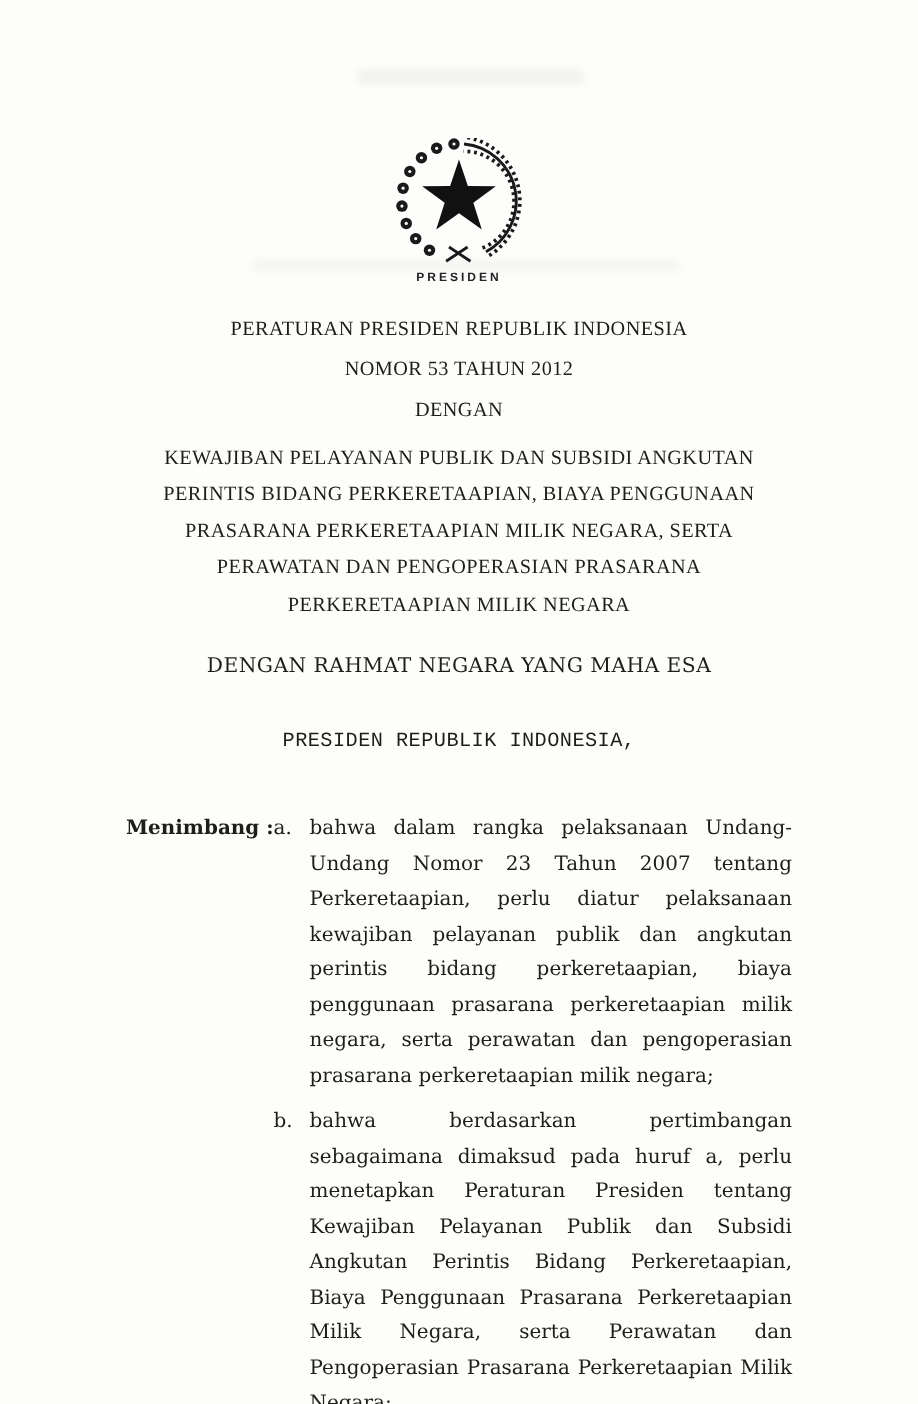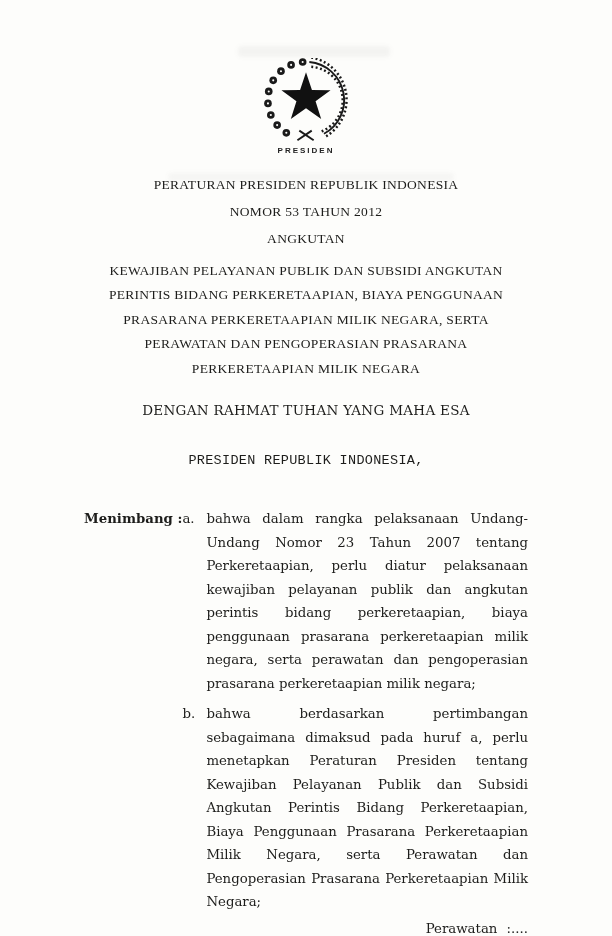--- a/index.html
+++ b/index.html
@@ -11,21 +11,21 @@
     overflow: hidden;
   }
   .page { position: relative; width: 612px; height: 936px; }
 
   
   .smudge { position: absolute; background: rgba(60,60,60,0.05); filter: blur(2px); border-radius: 4px; }
   .smudge.top { left: 238px; top: 46px; width: 152px; height: 11px; }
   .smudge.ghost { left: 168px; top: 173px; width: 286px; height: 8px; background: rgba(60,60,60,0.045); }
 
   
-  .letterhead { padding-top: 58px; text-align: center; }
+  .letterhead { padding-top: 92px; text-align: center; }
   .emblem-svg { display: block; margin: 0 auto; }
   .lh-caption {
     font-family: "Liberation Sans", sans-serif;
     font-weight: bold;
     font-size: 8px; line-height: 9.5px;
     letter-spacing: 2px; word-spacing: 5px;
     color: #232323;
     margin-top: 2px;
   }
 
@@ -106,25 +106,25 @@
       </g>
 
       <polygon points="60,15 66.2,33.5 85.7,33.7 70.0,45.2 75.9,63.8 60,52.5 44.1,63.8 50.0,45.2 34.3,33.7 53.8,33.5" fill="#111111"></polygon>
     </svg>
     <div class="lh-caption">PRESIDEN</div>
   </div>
 
   <div class="doc-title">
     <div class="t-line">PERATURAN PRESIDEN REPUBLIK INDONESIA</div>
     <div class="t-line">NOMOR 53 TAHUN 2012</div>
-    <div class="t-line">ANGKUTAN</div>
+    <div class="t-line">DENGAN</div>
     <div class="subject">KEWAJIBAN PELAYANAN PUBLIK DAN SUBSIDI ANGKUTAN PERINTIS BIDANG PERKERETAAPIAN, BIAYA PENGGUNAAN PRASARANA PERKERETAAPIAN MILIK NEGARA, SERTA PERAWATAN DAN PENGOPERASIAN PRASARANA PERKERETAAPIAN MILIK NEGARA</div>
   </div>
 
-  <div class="invocation">DENGAN RAHMAT TUHAN YANG MAHA ESA</div>
+  <div class="invocation">DENGAN RAHMAT NEGARA YANG MAHA ESA</div>
 
   <div class="issuer">PRESIDEN REPUBLIK INDONESIA,</div>
 
   <div class="considering">
     <div class="c-label">Menimbang :</div>
     <div class="c-items">
       <div class="c-item">
         <div class="c-marker">a.</div>
         <div class="c-text">bahwa dalam rangka pelaksanaan Undang-Undang Nomor 23 Tahun 2007 tentang Perkeretaapian, perlu diatur pelaksanaan kewajiban pelayanan publik dan angkutan perintis bidang perkeretaapian, biaya penggunaan prasarana perkeretaapian milik negara, serta perawatan dan pengoperasian prasarana perkeretaapian milik negara;</div>
       </div>

